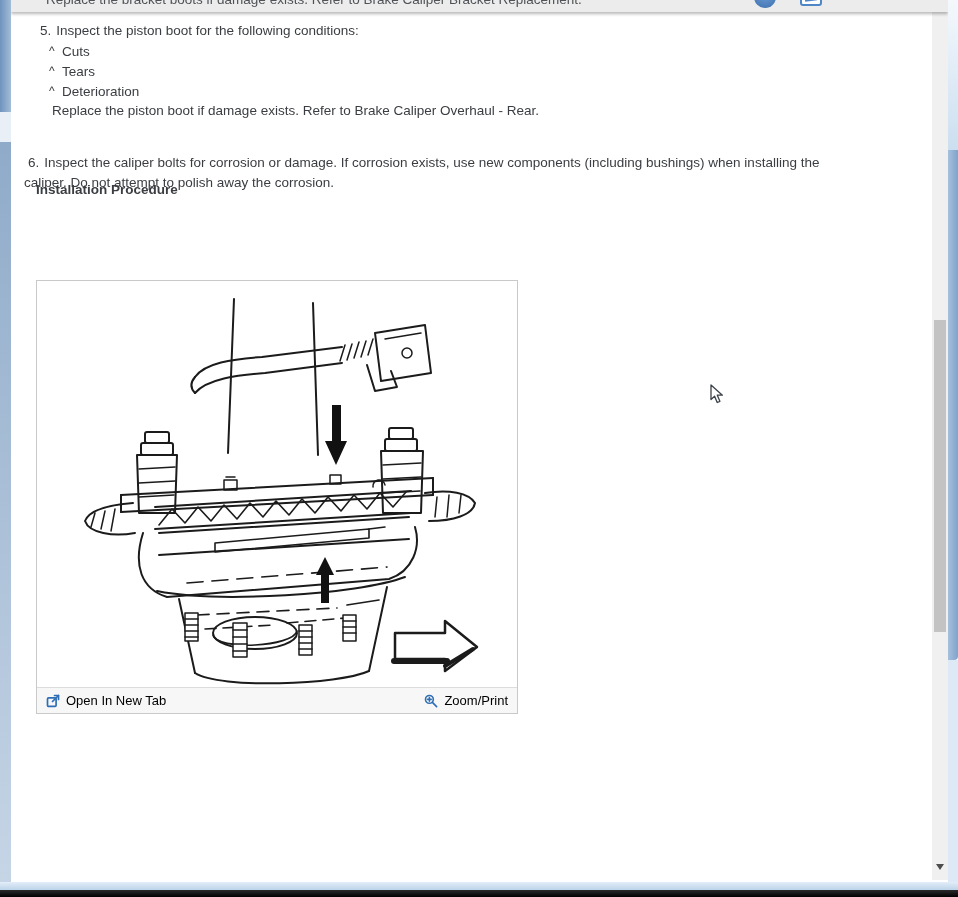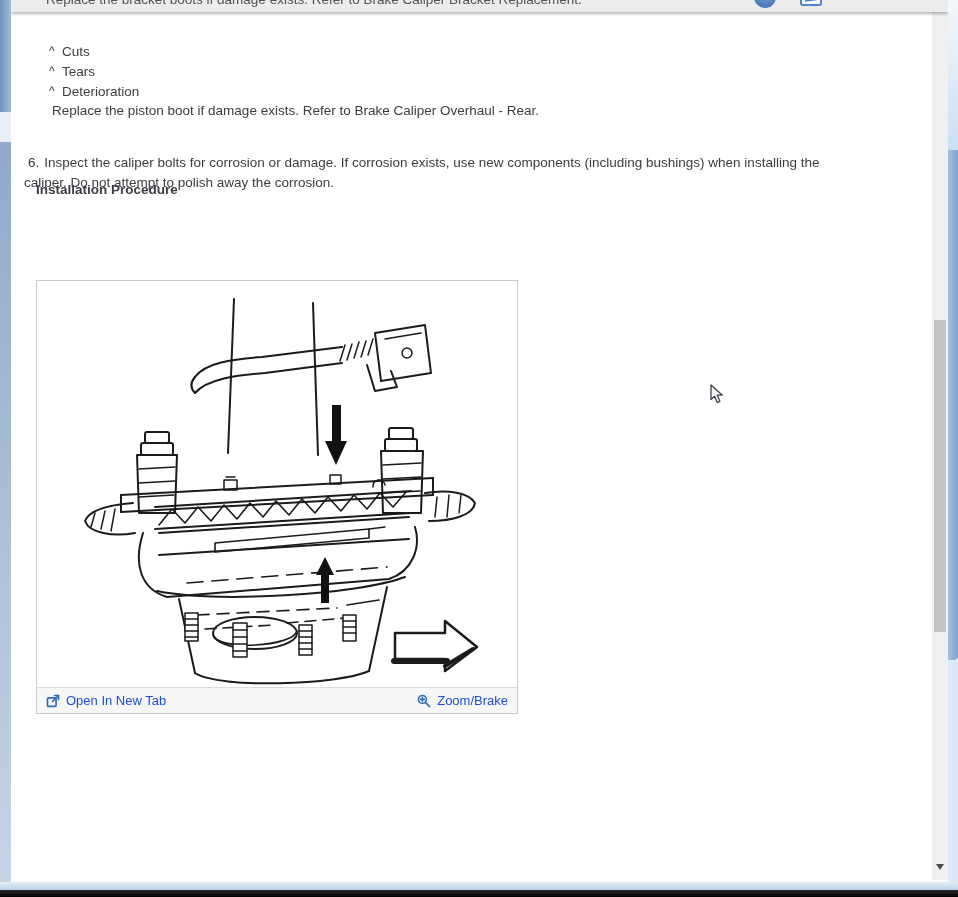--- a/index.html
+++ b/index.html
@@ -49,36 +49,37 @@
   .caution { left:36px; top:797px; width:874px; text-indent:14px; font-weight:bold; line-height:21px; }
   .caution a { font-weight:normal; }
   .step2 { left:40px; top:859px; }
   a.link { color:#2e6eb5; text-decoration:none; cursor:pointer; }
 
   
   .figure { position:absolute; left:36px; top:280px; width:482px; height:434px; border:1px solid #c9c9c9; background:#fff; }
   .fig-img { position:absolute; left:0; top:0; width:480px; height:406px; }
   .fig-bar { position:absolute; left:0; bottom:0; width:480px; height:26px; background:#f7f7f7; border-top:1px solid #dcdcdc;
              display:flex; align-items:center; justify-content:space-between; padding:0 9px; font-size:13px; }
-  .fig-link { display:flex; align-items:center; gap:6px; color:#1d4ed8; cursor:pointer; }
+  .fig-link { display:flex; align-items:center; gap:6px; color:#000000; cursor:pointer; }
 
   
   .cursor { position:absolute; left:710px; top:384px; z-index:60; }
 </style>
 </head>
 <body>
 
 <div class="root">
 
   <div class="topbar">
     <span class="clipped">Replace the bracket boots if damage exists. Refer to Brake Caliper Bracket Replacement.</span>
     <div class="icon-profile"></div>
     <div class="icon-print"></div>
   </div>
 
+  <p class="tline step5"><span class="lbl">5.</span><span>Inspect the piston boot for the following conditions:</span></p>
 
   <p class="tline b1"><span class="marker">^</span><span>Cuts</span></p>
   <p class="tline b2"><span class="marker">^</span><span>Tears</span></p>
   <p class="tline b3"><span class="marker">^</span><span>Deterioration</span></p>
 
   <p class="tline note5">Replace the piston boot if damage exists. Refer to Brake Caliper Overhaul - Rear.</p>
 
   <p class="tline step6"><span class="lbl">6.</span><span>Inspect the caliper bolts for corrosion or damage. If corrosion exists, use new components (including bushings) when installing the caliper. Do not attempt to polish away the corrosion.</span></p>
 
   <p class="tline heading">Installation Procedure</p>
@@ -185,21 +186,21 @@
             <path d="M8.5,1.5 H12.5 V5.5"></path>
         </svg>
         <span>Open In New Tab</span>
       </a>
       <a class="fig-link">
         <svg width="14" height="14" viewBox="0 0 14 14" fill="none" stroke="#2e6eb5" stroke-width="1.6" stroke-linecap="round">
           <circle cx="5.4" cy="5.4" r="3.9"></circle>
           <path d="M8.4,8.4 L12.6,12.6"></path>
           <path d="M5.4,3.6 V7.2 M3.6,5.4 H7.2"></path>
         </svg>
-        <span>Zoom/Brake</span>
+        <span>Zoom/Print</span>
       </a>
     </div>
   </div>
 
 
 
 
   <div class="sb-track">
     <div class="sb-thumb"></div>
     <div class="sb-down"></div>

